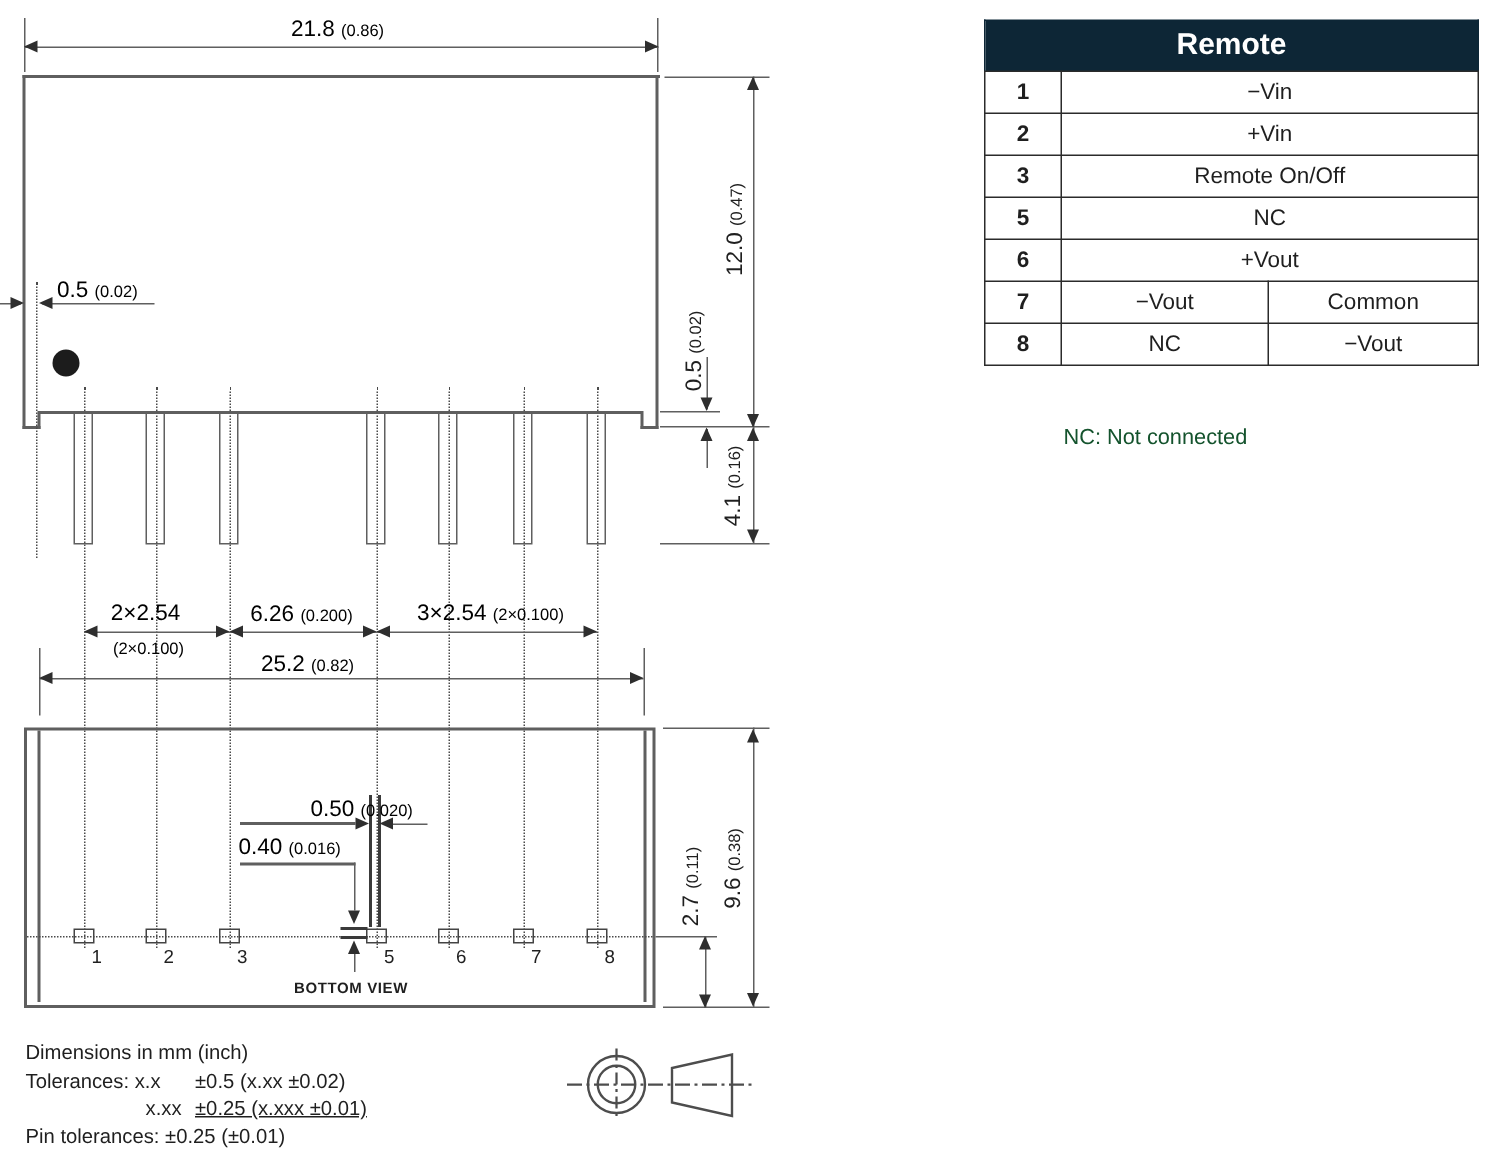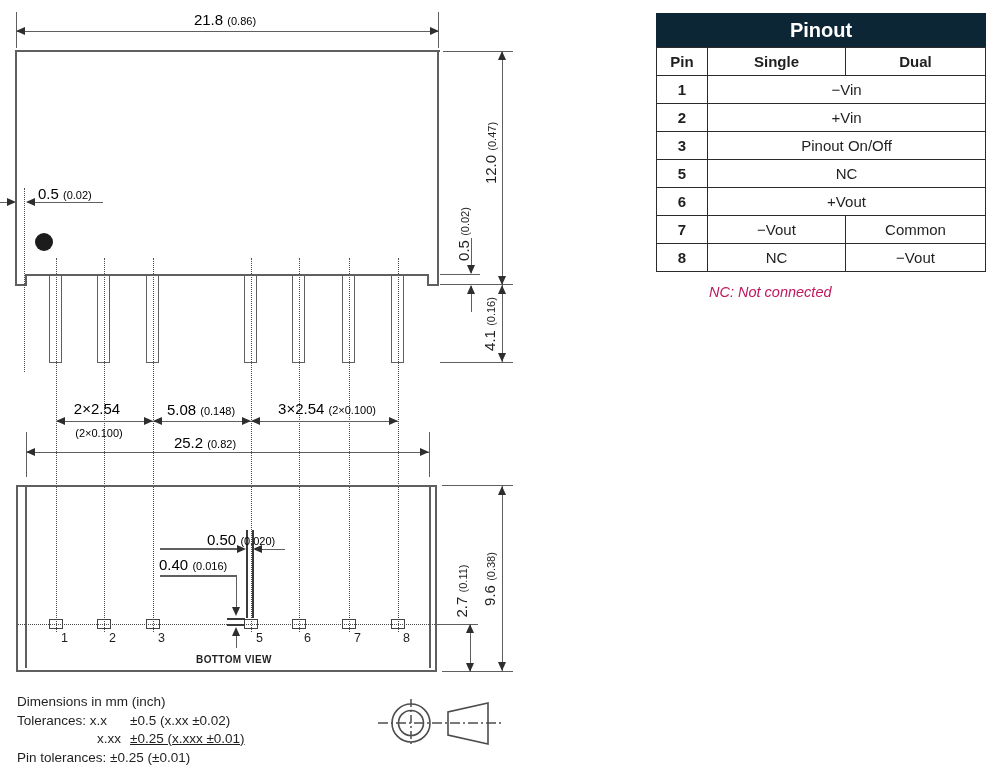--- a/index.html
+++ b/index.html
@@ -27,21 +27,21 @@
   .note-line{position:absolute;font-size:13.5px;color:#1f1f1f;white-space:nowrap;}
   .bv-label{position:absolute;font-size:10px;font-weight:bold;letter-spacing:.4px;color:#1f1f1f;}
   .dot-marker{position:absolute;width:18px;height:18px;border-radius:50%;background:#1c1c1c;}
   
   .ptable{position:absolute;left:656px;top:13px;width:329px;border-collapse:collapse;
           table-layout:fixed;font-size:15px;color:#1f1f1f;}
   .ptable td{border:1.5px solid #2b2b2b;text-align:center;height:27px;padding:0;}
   .ptable td.title{background:#0d2636;color:#ffffff;font-weight:bold;font-size:20px;height:33px;border:1.5px solid #0d2636;border-bottom:1.5px solid #2b2b2b;}
   .ptable tr.head td{font-weight:bold;}
   .ptable td.pincell{font-weight:bold;}
-  .nc-note{position:absolute;left:709px;top:284px;font-size:14.5px;color:#be185d;font-style:italic;}
+  .nc-note{position:absolute;left:709px;top:284px;font-size:14.5px;color:#14532d;}
 </style>
 </head>
 <body>
 
 <div id="canvas">
 
   <div class="ln" style="left:16px;top:12px;width:1px;height:36px;"></div>
   <div class="ln" style="left:438px;top:12px;width:1px;height:36px;"></div>
   <div class="ln" style="left:16px;top:31px;width:423px;height:1px;"></div>
   <div class="arr l" style="left:16px;top:27px;"></div>
@@ -117,21 +117,21 @@
   <div class="arr r" style="left:242px;top:417px;"></div>
   <div class="arr l" style="left:251px;top:417px;"></div>
   <div class="arr r" style="left:389px;top:417px;"></div>
   <div class="dim center" style="left:57px;top:400px;width:80px;">
     <span>2×2.54</span>
   </div>
   <div class="dim center" style="left:57px;top:423px;width:84px;">
     <span class="in">(2×0.100)</span>
   </div>
   <div class="dim center" style="left:153px;top:401px;width:96px;">
-    <span>5.08</span> <span class="in">(0.148)</span>
+    <span>6.26</span> <span class="in">(0.200)</span>
   </div>
   <div class="dim center" style="left:257px;top:400px;width:140px;">
     <span>3×2.54</span> <span class="in">(2×0.100)</span>
   </div>
 
   <div class="ln" style="left:26px;top:432px;width:1px;height:45px;"></div>
   <div class="ln" style="left:429px;top:432px;width:1px;height:45px;"></div>
   <div class="ln" style="left:26px;top:452px;width:403px;height:1px;"></div>
   <div class="arr l" style="left:26px;top:448px;"></div>
   <div class="arr r" style="left:420px;top:448px;"></div>
@@ -215,38 +215,33 @@
   </svg>
 
   <table class="ptable">
     <colgroup>
         <col style="width:51px">
         <col style="width:138px">
         <col style="width:140px">
       </colgroup>
     <tbody>
         <tr>
-          <td class="title" colspan="3">Pinout</td>
+          <td class="title" colspan="3">Remote</td>
         </tr>
-    <tr class="head">
-      <td>Pin</td>
-      <td>Single</td>
-      <td>Dual</td>
-    </tr>
     <tr>
       <td class="pincell">1</td>
       <td colspan="2">−Vin</td>
     </tr>
     <tr>
       <td class="pincell">2</td>
       <td colspan="2">+Vin</td>
     </tr>
     <tr>
       <td class="pincell">3</td>
-      <td colspan="2">Pinout On/Off</td>
+      <td colspan="2">Remote On/Off</td>
     </tr>
     <tr>
       <td class="pincell">5</td>
       <td colspan="2">NC</td>
     </tr>
     <tr>
       <td class="pincell">6</td>
       <td colspan="2">+Vout</td>
     </tr>
     <tr>

